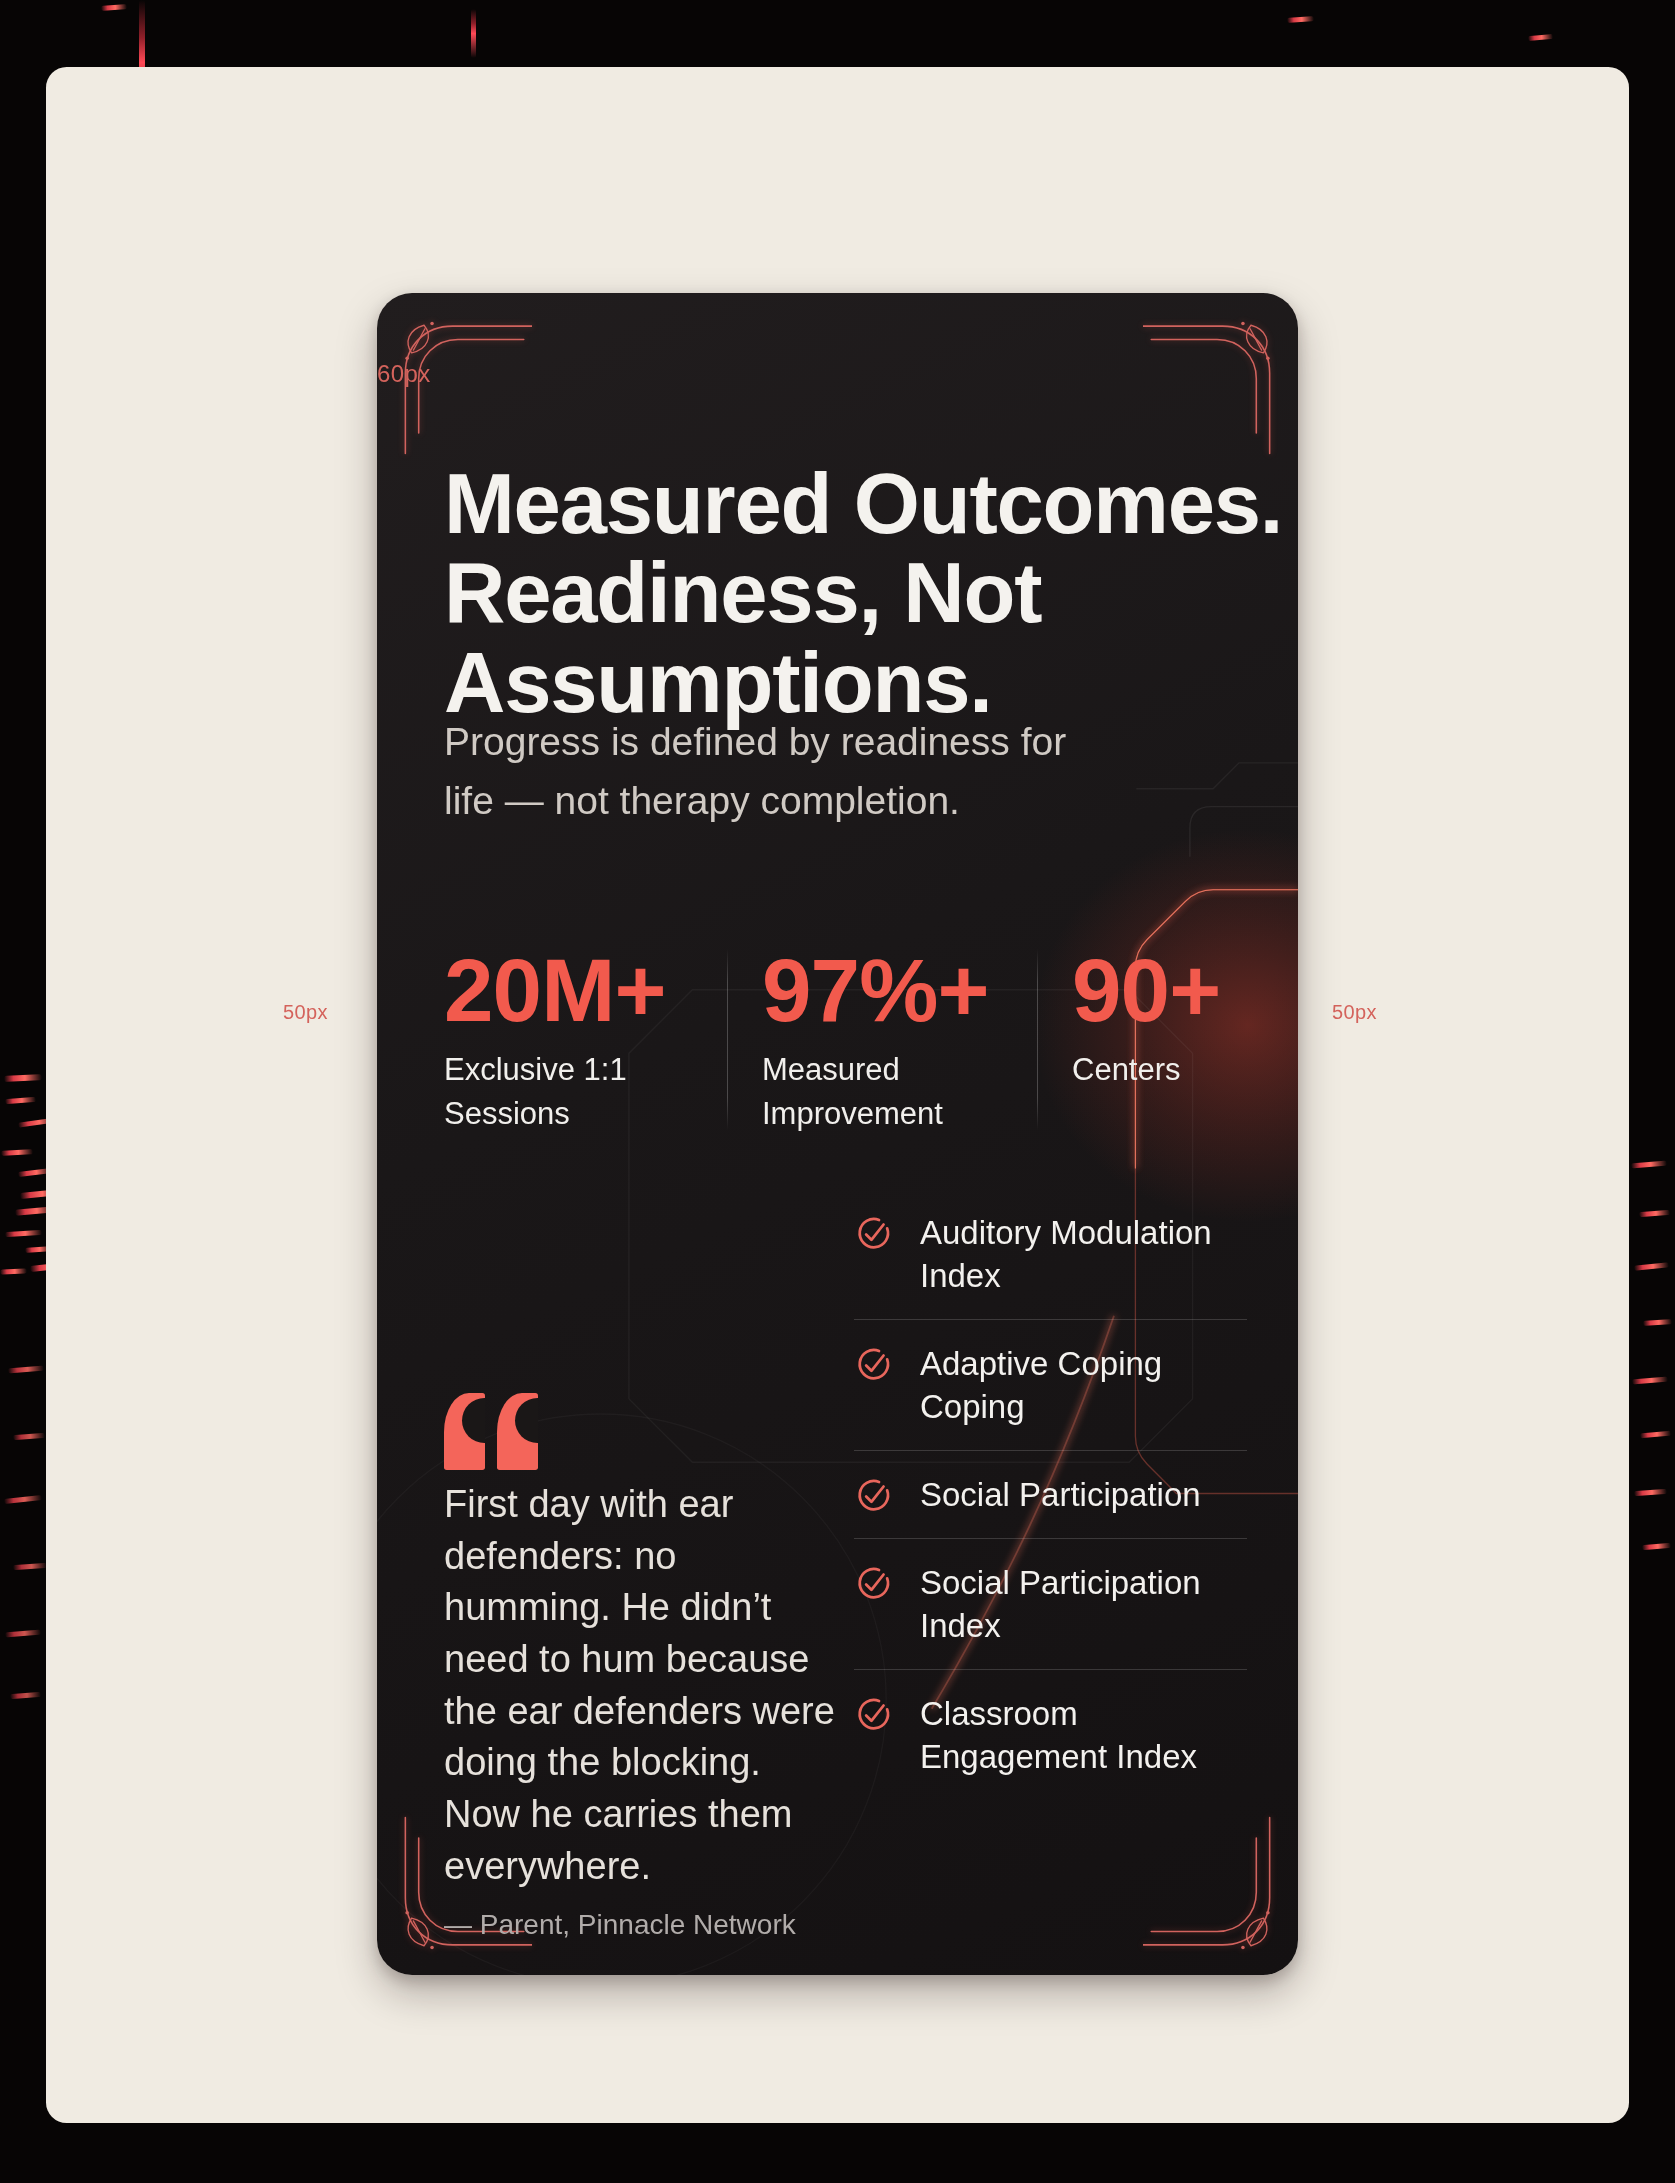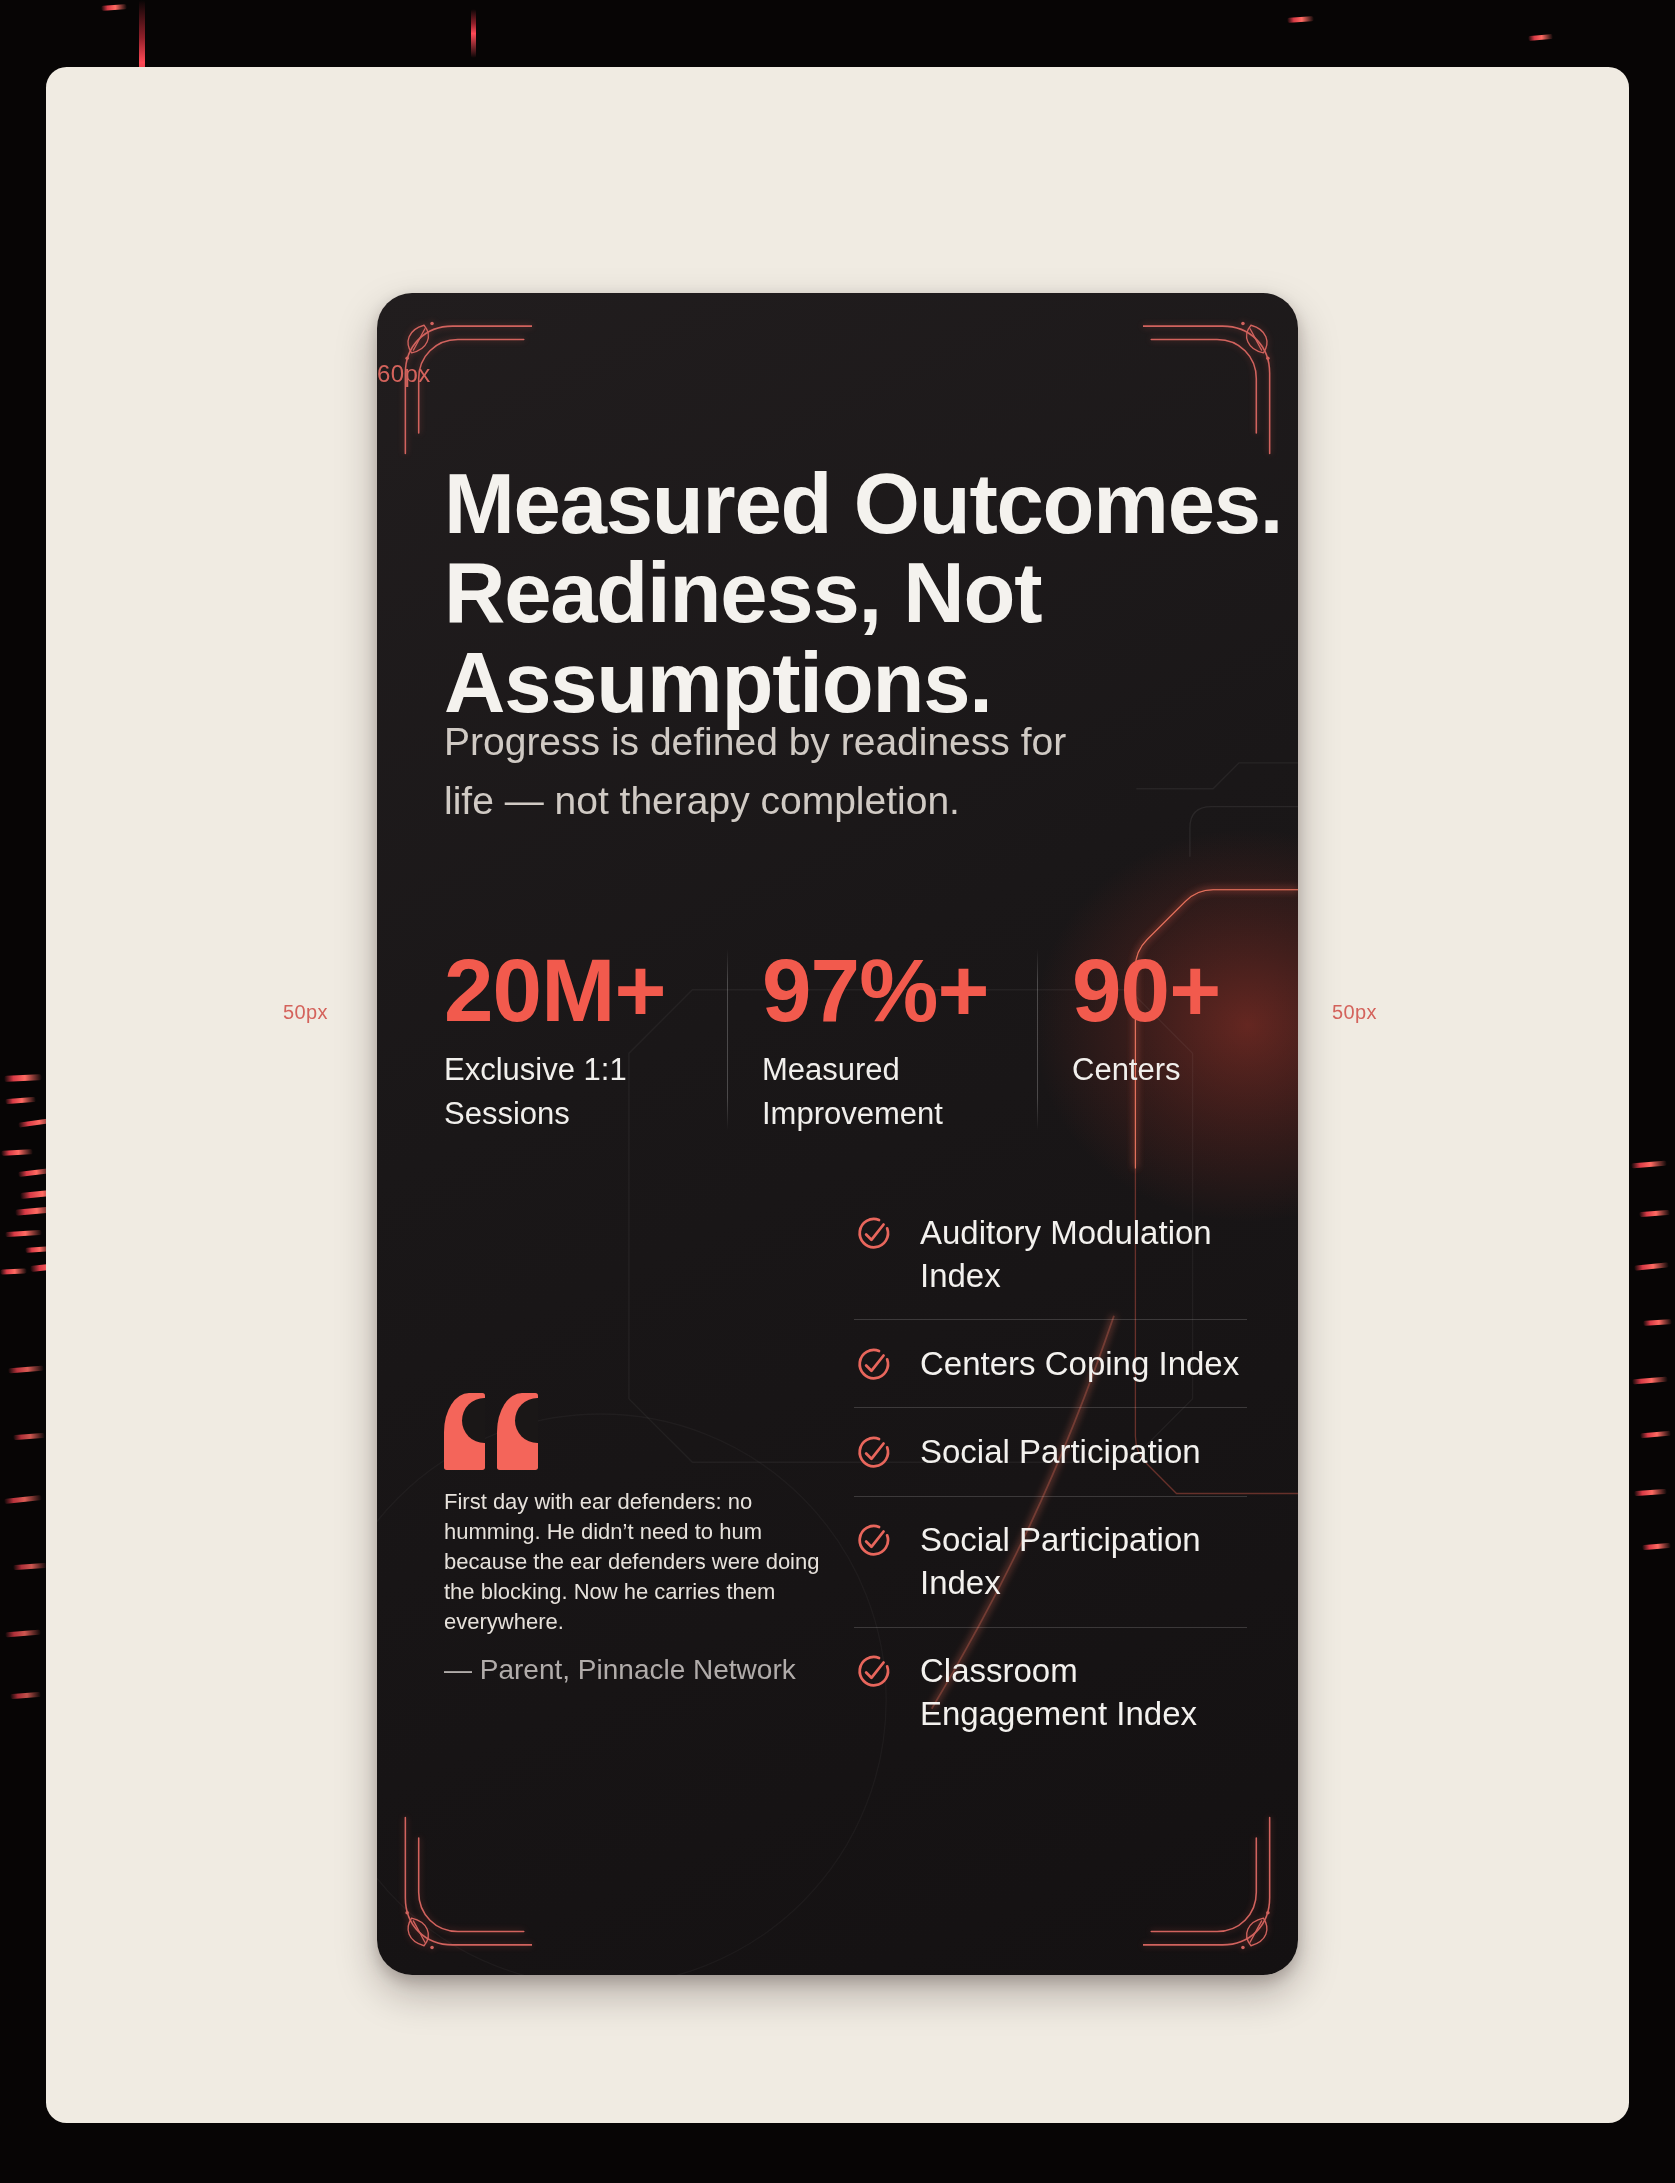--- a/index.html
+++ b/index.html
@@ -42,21 +42,21 @@
   .check-item .ic{flex:0 0 38px;width:38px;height:38px;margin-top:2.7px;}
   .check-item .txt{color:#f3f1ee;font-size:33px;line-height:1.3;width:322px;}
   .hdiv{height:0.9px;background:rgba(255,255,255,.16);margin:21.4px 0 23px 0;}
   
   .quote{position:absolute;left:67px;top:1100px;width:402px;}
   .qmarks{display:flex;gap:11.6px;height:77px;}
   .qmark{position:relative;width:41px;height:77px;background:#f4655a;overflow:hidden;
     border-radius:25px 2.7px 2.7px 2.7px / 39px 2.7px 2.7px 2.7px;}
   .qmark::after{content:"";position:absolute;width:45px;height:45px;border-radius:50%;
     background:#1a1717;right:-22.3px;top:5.4px;}
-  .qtext{margin-top:17px;color:#e6e1db;font-size:22px;line-height:1.36;width:393px;}
+  .qtext{margin-top:9px;color:#e6e1db;font-size:38px;line-height:1.36;width:393px;}
   .qattr{margin-top:15px;color:#b1acaa;font-size:28px;line-height:1.3;}
   .nb{white-space:nowrap;}
 </style>
 </head>
 <body>
 
 <div class="frame">
 
   <div class="streakv" style="left:139px;top:0;width:5.8px;height:125px;"></div>
   <div class="streakv" style="left:471px;top:9px;width:5.4px;height:49px;"></div>
@@ -197,21 +197,21 @@
             <path d="M11.5 18.5 L16.5 23.5 L28 9" fill="none" stroke="#e8665c" stroke-width="2.6" stroke-linecap="round" stroke-linejoin="round"></path>
           </svg>
           <div class="txt">Auditory Modulation Index</div>
         </div>
         <div class="hdiv"></div>
         <div class="check-item">
           <svg class="ic" viewBox="0 0 36 36">
             <path d="M31.4 12.6 A13.4 13.4 0 1 1 23.7 4.7" fill="none" stroke="#e8665c" stroke-width="2.6" stroke-linecap="round"></path>
             <path d="M11.5 18.5 L16.5 23.5 L28 9" fill="none" stroke="#e8665c" stroke-width="2.6" stroke-linecap="round" stroke-linejoin="round"></path>
           </svg>
-          <div class="txt">Centers Coping Index</div>
+          <div class="txt">Adaptive Coping Coping</div>
         </div>
         <div class="hdiv"></div>
         <div class="check-item">
           <svg class="ic" viewBox="0 0 36 36">
             <path d="M31.4 12.6 A13.4 13.4 0 1 1 23.7 4.7" fill="none" stroke="#e8665c" stroke-width="2.6" stroke-linecap="round"></path>
             <path d="M11.5 18.5 L16.5 23.5 L28 9" fill="none" stroke="#e8665c" stroke-width="2.6" stroke-linecap="round" stroke-linejoin="round"></path>
           </svg>
           <div class="txt">Social Participation</div>
         </div>
         <div class="hdiv"></div>

